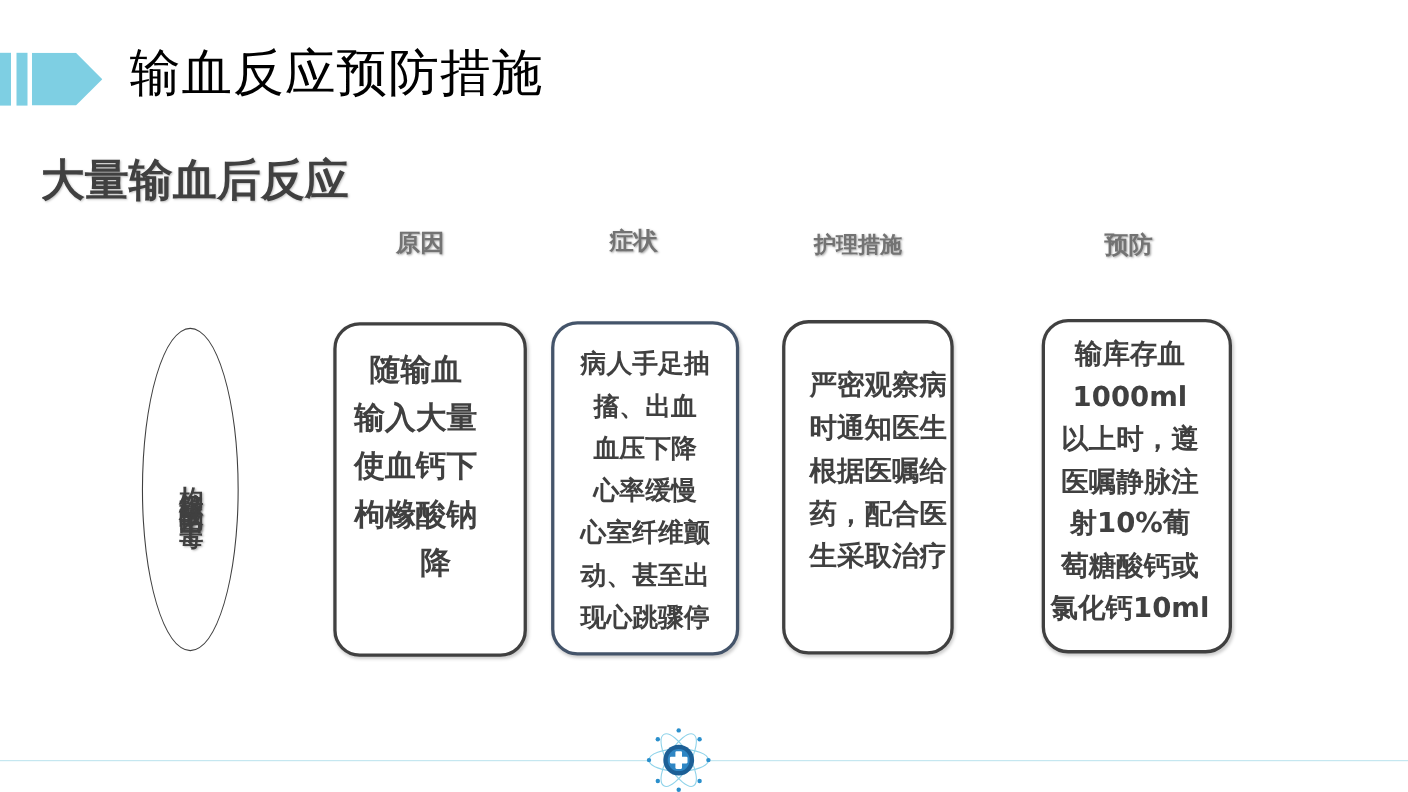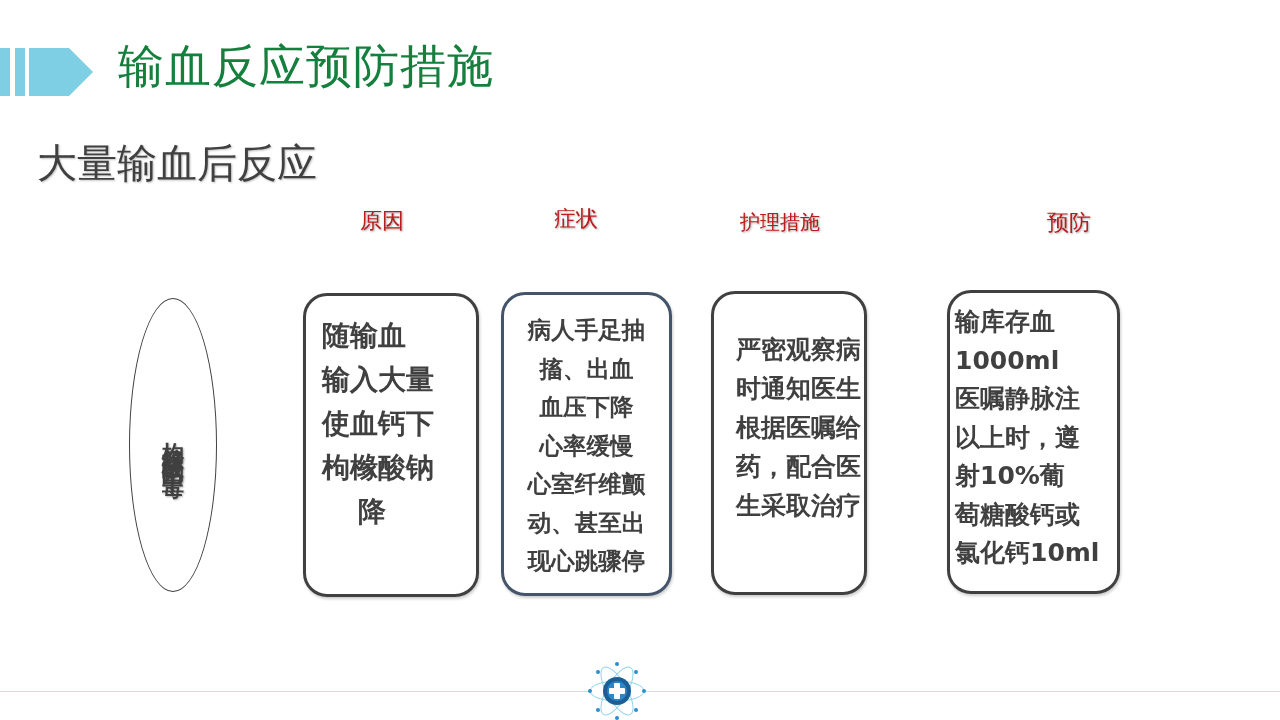--- a/index.html
+++ b/index.html
@@ -6,48 +6,48 @@
   body {
     width: 1280px; height: 720px; position: relative; overflow: hidden;
     background: #ffffff;
     font-family: "DejaVu Sans", "Liberation Sans", sans-serif;
     color: #404040;
   }
   .hdr-bar { position: absolute; background: #7ecfe3; }
   .hdr-arrow { position: absolute; left: 29px; top: 48px; width: 64px; height: 48px; }
   .page-title {
     position: absolute; left: 118px; top: 36px;
-    font-size: 46px; color: #15803d; font-weight: normal; letter-spacing: 1px;
+    font-size: 46px; color: #000000; font-weight: normal; letter-spacing: 1px;
     white-space: nowrap;
   }
   .subtitle {
     position: absolute; left: 37px; top: 136px;
-    font-size: 40px; font-weight: normal; color: #404040; white-space: nowrap;
+    font-size: 40px; font-weight: bold; color: #404040; white-space: nowrap;
     text-shadow: 1px 1px 2px rgba(0,0,0,0.25);
   }
   .col-head {
-    position: absolute; top: 206px; font-size: 22px; font-weight: normal; color: #b91c1c;
+    position: absolute; top: 206px; font-size: 22px; font-weight: bold; color: #737373;
     text-shadow: 1px 1px 2px rgba(0,0,0,0.35); white-space: nowrap;
   }
   .ellipse {
     position: absolute; left: 129px; top: 298px; width: 88px; height: 294px;
     border: 1.3px solid #404040; border-radius: 50%; box-sizing: border-box;
     display: flex; align-items: center; justify-content: center;
   }
   .ellipse-text {
     writing-mode: vertical-rl; text-orientation: upright;
     font-size: 22px; font-weight: bold; color: #404040; letter-spacing: 7px;
     text-shadow: 1px 1px 2px rgba(0,0,0,0.3);
   }
   .box {
     position: absolute; box-sizing: border-box; border: 3px solid #404040;
     border-radius: 24px; background: #fff;
     box-shadow: 1px 2px 3px rgba(0,0,0,0.2);
   }
-  .box-text { font-weight: bold; color: #404040; }
+  .box-text { font-weight: bold; color: #404040; text-align: center; }
   .cause { left: 303px; top: 293px; width: 176px; height: 304px; }
   .cause .box-text { position: absolute; left: 16px; top: 18px; font-size: 28px; line-height: 44px; }
   .cause .last-line { padding-left: 36px; }
   .symptom { left: 501px; top: 292px; width: 171px; height: 304px; border-color: #44546a; padding-left: 18px; }
   .symptom .box-text { position: absolute; left: 0; right: 0; top: 16px; text-align: center; font-size: 23.5px; line-height: 38.5px; }
   .care { left: 711px; top: 291px; width: 156px; height: 304px; }
   .care .box-text { position: absolute; left: 22px; top: 36px; font-size: 25px; line-height: 39px; }
   .prevent { left: 947px; top: 290px; width: 173px; height: 304px; }
   .prevent .box-text { position: absolute; left: 5px; top: 10px; font-size: 25px; line-height: 38.5px; white-space: nowrap; }
   .footer-line { position: absolute; top: 691px; height: 1px; background: #bfe5ef; }
@@ -61,21 +61,21 @@
 <svg class="hdr-arrow" viewBox="0 0 64 48">
   <polygon points="0,0 40,0 64,24 40,48 0,48" fill="#7ecfe3"></polygon>
 </svg>
 <div class="page-title">输血反应预防措施</div>
 
 <div class="subtitle">大量输血后反应</div>
 
 <div class="col-head" style="left:360px;">原因</div>
 <div class="col-head" style="left:554px;top:204px;">症状</div>
 <div class="col-head" style="left:740px;top:209px;font-size:20px;">护理措施</div>
-<div class="col-head" style="left:1047px;top:208px;">预防</div>
+<div class="col-head" style="left:1004px;top:208px;">预防</div>
 
 <div class="ellipse">
   <span class="ellipse-text">枸橼酸钠中毒</span>
 </div>
 
 <div class="box cause">
   <div class="box-text">
     <div>随输血</div>
     <div>输入大量</div>
     <div>使血钙下</div>
@@ -103,22 +103,22 @@
     <div>根据医嘱给</div>
     <div>药，配合医</div>
     <div>生采取治疗</div>
   </div>
 </div>
 
 <div class="box prevent">
   <div class="box-text">
     <div>输库存血</div>
     <div>1000ml</div>
+    <div>以上时，遵</div>
     <div>医嘱静脉注</div>
-    <div>以上时，遵</div>
     <div>射10%葡</div>
     <div>萄糖酸钙或</div>
     <div>氯化钙10ml</div>
   </div>
 </div>
 
 <div class="footer-line" style="left:0;width:590px;"></div>
 <div class="footer-line" style="left:645px;width:635px;"></div>
 <svg class="emblem" viewBox="0 0 60 60">
   <g fill="none" stroke="#8fd3ea" stroke-width="1">

